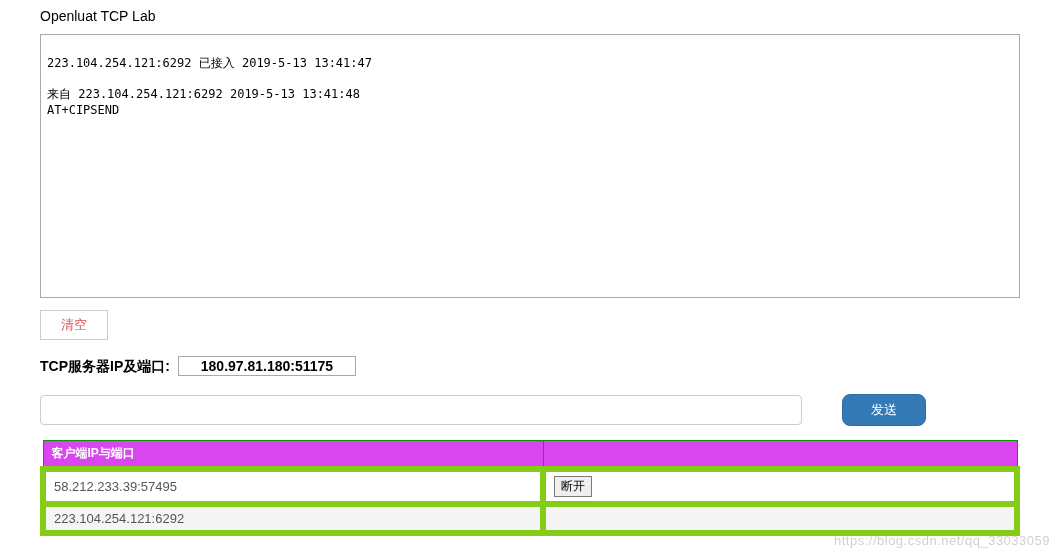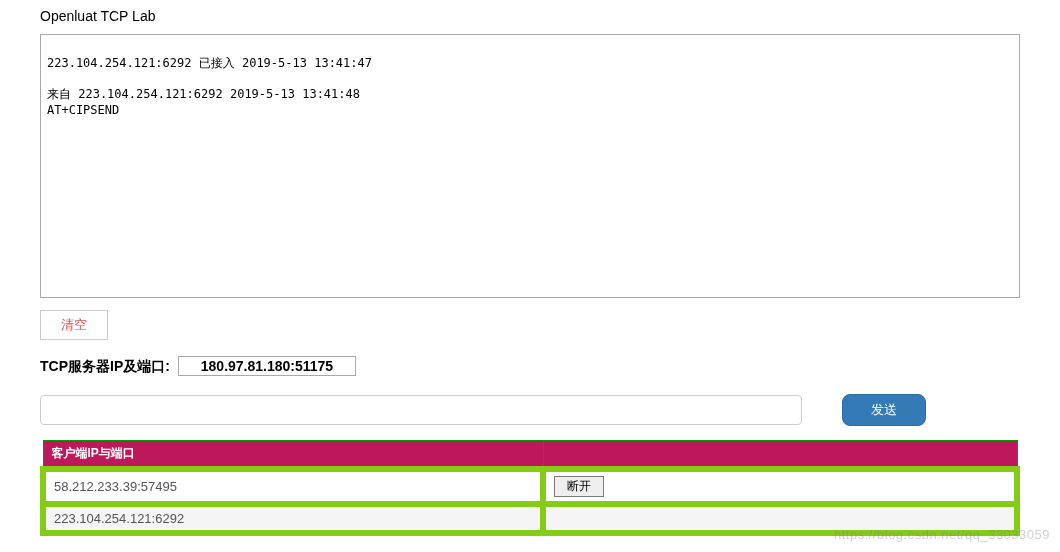--- a/index.html
+++ b/index.html
@@ -81,49 +81,49 @@
       font-size: 13px;
       cursor: pointer;
     }
     .client-table {
       margin-top: 14px;
       width: 100%;
       border-collapse: collapse;
       border: 1px solid #bbb;
     }
     .client-table th {
-      background: #be185d;
+      background: #d946ef;
       color: #fff;
       text-align: left;
       font-weight: bold;
       font-size: 12px;
       padding: 4px 8px;
       border: 1px solid #009900;
     }
     .client-table th.th-ip { width: 500px; }
     .client-table th.th-act { }
     .client-table td {
       border: 6px solid #84cc16;
       padding: 4px 8px;
       font-size: 13px;
       color: #555;
       background: #fff;
     }
     .client-table tr:nth-child(even) td { background: #f5f5f5; }
     .disconnect-btn {
       font-size: 12px;
-      padding: 1px 12px;
+      padding: 1px 6px;
       background: #efefef;
       border: 1px solid #7a7a7a;
       cursor: pointer;
     }
     .watermark {
       position: absolute;
       right: 10px;
-      bottom: 10px;
+      bottom: 4px;
       font-size: 13px;
       color: rgba(120,120,120,0.35);
       letter-spacing: 0.5px;
     }
   </style>
 </head>
 <body>
 
 <div class="container">
   <div class="title">Openluat TCP Lab</div>

